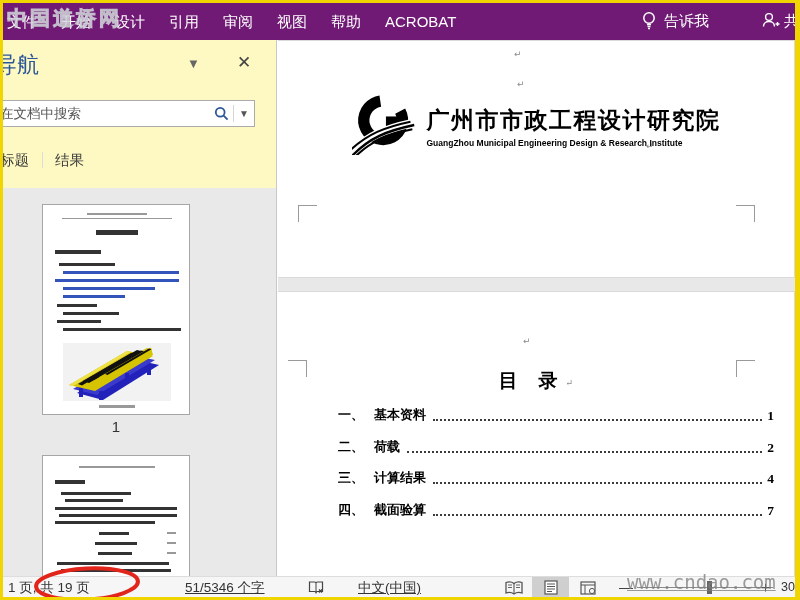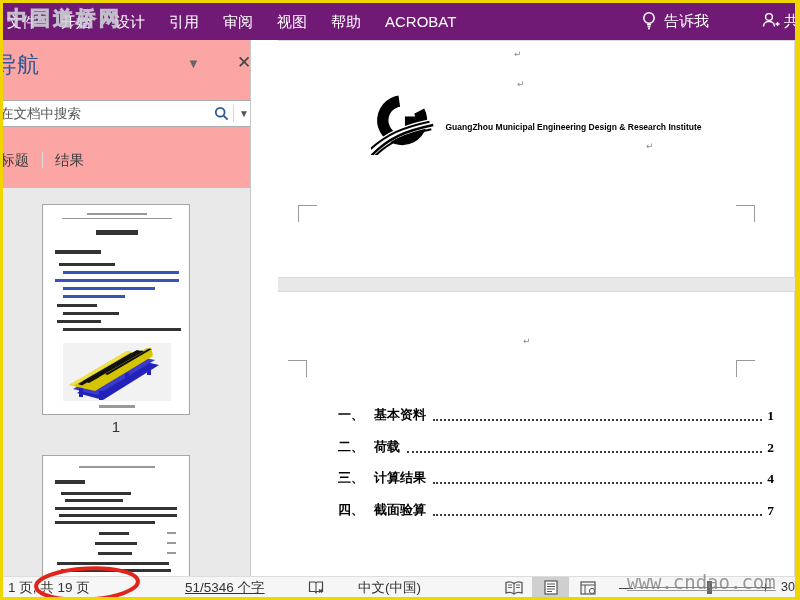--- a/index.html
+++ b/index.html
@@ -25,21 +25,21 @@
             color:rgba(235,235,235,0.28); -webkit-text-stroke:1px rgba(205,208,214,0.85);
             font-weight:bold; pointer-events:none; }
   .wm-bottom { position:absolute; left:624px; top:568px; z-index:55; font-size:19px;
                font-family:"DejaVu Sans Mono",monospace; color:rgba(125,125,125,0.78);
                text-decoration:underline; letter-spacing:0px; pointer-events:none; }
 
   
   .main { position:absolute; left:0; top:37px; width:792px; height:536px; }
 
   
-  .navpane { position:absolute; left:0; top:0; width:248px; height:536px; background:#fca5a5;
+  .navpane { position:absolute; left:0; top:0; width:274px; height:536px; background:#fef9c3;
              border-right:1px solid #C8C8C8; overflow:hidden;text-decoration:underline; }
   .nav-title { position:absolute; left:-8px; top:10px; font-size:22px; color:#2B579A; white-space:nowrap; }
   .nav-dd { position:absolute; left:184px; top:16px; font-size:13px; color:#666; }
   .nav-close { position:absolute; left:234px; top:12px; font-size:17px; color:#444; }
   .nav-search { position:absolute; left:-14px; top:60px; width:266px; height:27px;
                 border:1px solid #ABABAB; background:#fff; display:flex; align-items:center; }
   .nav-search input { flex:1; border:none; outline:none; height:100%; padding-left:10px;
                       font-size:13.5px; color:#333; background:transparent;
                       font-family:"Liberation Sans","DejaVu Sans",sans-serif; }
   .nav-search input::placeholder { color:#555; opacity:1; }
@@ -88,21 +88,21 @@
   .leader { flex:1; border-bottom:2px dotted #3c3c3c; height:12px; margin:0 5px 3px 7px; }
   .toc-page { font-family:"Liberation Serif","DejaVu Serif",serif; font-size:13.5px; }
 
   
   .statusbar { position:absolute; left:0; top:573px; width:792px; height:21px;
                background:#F6F6F6; border-top:1px solid #DDDDDD; font-size:13.5px; color:#333; }
   .sb-item { position:absolute; top:2px; white-space:nowrap; }
   .sb-pageinfo { left:5px; }
   .sb-words { left:182px;text-decoration:underline; }
   .sb-proof { left:305px; top:3px; }
-  .sb-lang { left:355px; }
+  .sb-lang { left:355px;text-decoration:underline; }
   .viewbtns { position:absolute; left:492px; top:0; height:21px; display:flex; }
   .vbtn { width:37px; height:21px; display:flex; align-items:center; justify-content:center; }
   .vbtn.sel { background:#CFCFCF; }
   .zoom-minus { position:absolute; left:616px; top:2px; color:#444; font-size:14px; }
   .zoom-track { position:absolute; left:634px; top:10px; width:136px; height:1px; background:#8a8a8a; }
   .zoom-handle { position:absolute; left:704px; top:4px; width:5px; height:13px; background:#666; }
   .zoom-plus { position:absolute; left:755px; top:1px; color:#444; font-size:15px; }
   .zoom-val { position:absolute; left:778px; top:3px; font-size:12.5px; color:#333; white-space:nowrap; }
 
   .red-ellipse { position:absolute; left:28px; top:560px; z-index:60; pointer-events:none; }
@@ -245,32 +245,34 @@
                   <circle cx="33" cy="28" r="20.5" fill="none" stroke="#000" stroke-width="12" stroke-dasharray="103 26"></circle>
                 </g>
                 <rect x="36" y="24" width="20" height="11" fill="#000"></rect>
                 <path d="M-4 66 C 16 44 36 37 64 31" fill="none" stroke="#fff" stroke-width="9"></path>
                 <path d="M-2 68 C 18 46 38 39 66 33" fill="none" stroke="#000" stroke-width="2.6"></path>
                 <path d="M-4 62 C 16 42 36 35 62 29.5" fill="none" stroke="#000" stroke-width="2.2"></path>
                 <path d="M2 68 C 20 50 38 43 64 37.5" fill="none" stroke="#000" stroke-width="2.2"></path>
               </svg>
             </span>
             <span class="logo-texts">
+              <span class="org-cn">广州市市政工程设计研究院</span>
               <span class="org-en">GuangZhou Municipal Engineering Design &amp; Research Institute</span>
             </span>
           </div>
           <span class="pilcrow" style="left:368px;top:100px;">↵</span>
           <div class="cornermark cm-tl" style="left:20px;top:164px;"></div>
           <div class="cornermark cm-tr" style="left:458px;top:164px;"></div>
         </div>
 
         <div class="page page2">
           <span class="pilcrow" style="left:245px;top:44px;">↵</span>
           <div class="cornermark cm-tr" style="left:10px;top:68px;"></div>
           <div class="cornermark cm-tl" style="left:458px;top:68px;"></div>
+          <div class="toc-title"><span>目  录</span><span class="pm">↵</span></div>
           <div class="toc-list">
               <div class="tocrow">
                 <span class="toc-label">一、</span>
                 <span class="toc-t">基本资料</span>
                 <span class="leader"></span>
                 <span class="toc-page">1</span>
               </div>
               <div class="tocrow">
                 <span class="toc-label">二、</span>
                 <span class="toc-t">荷载</span>

